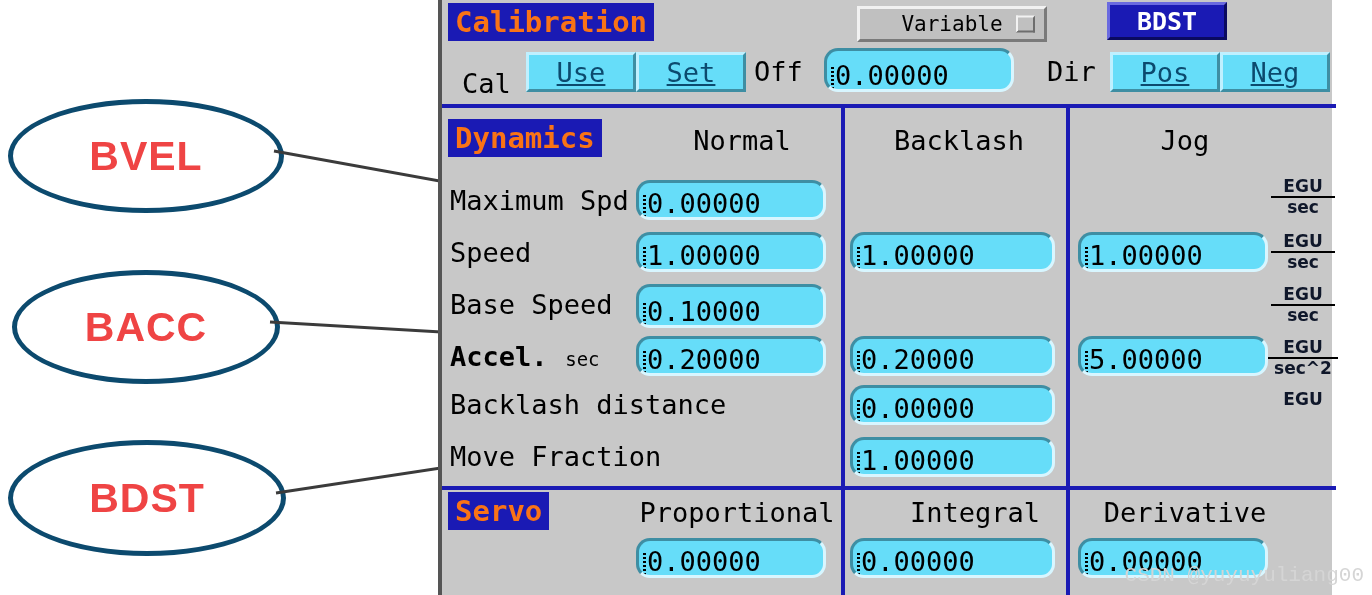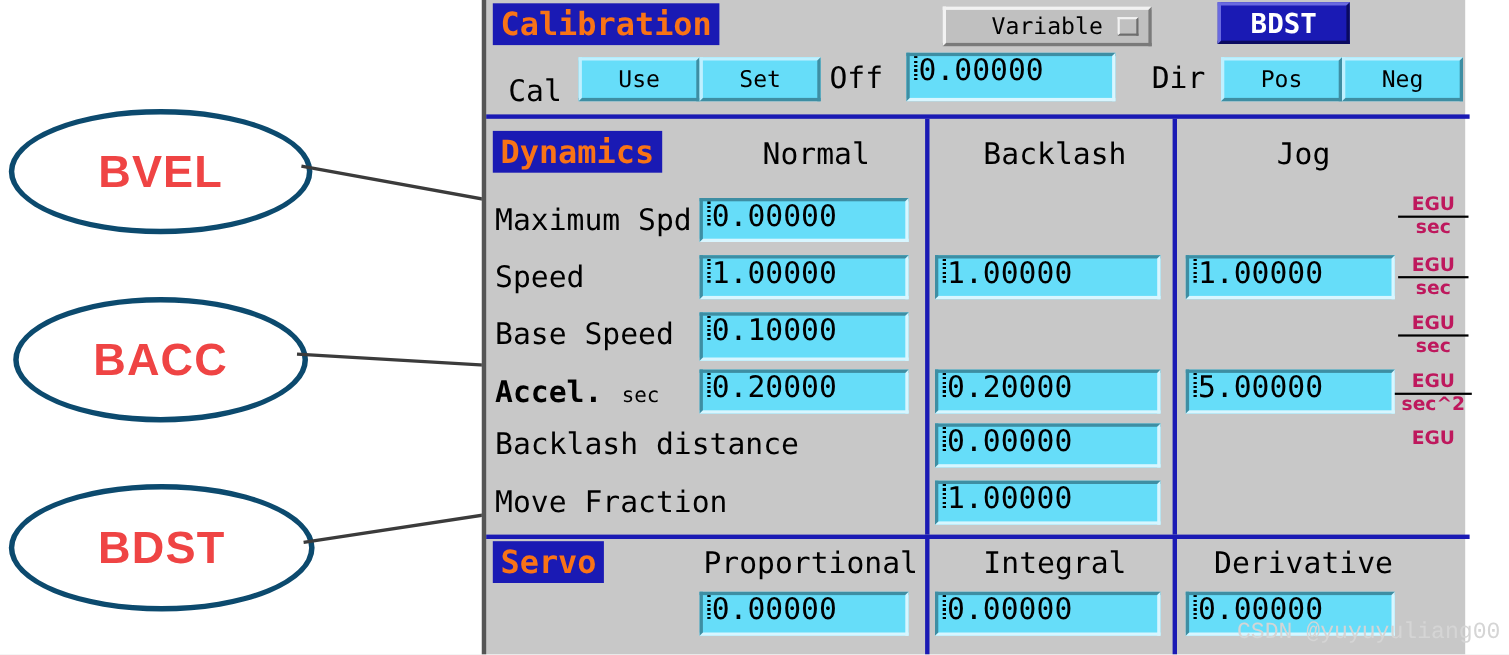--- a/index.html
+++ b/index.html
@@ -89,49 +89,51 @@
     background: #66ddf9;
     border-top: 3px solid #3e8ea3;
     border-left: 3px solid #3e8ea3;
     border-right: 3px solid #d8f6ff;
     border-bottom: 3px solid #d8f6ff;
     box-sizing: border-box;
     color: #000000;
     font-size: 27px;
     line-height: 1;
     display: flex;
-    align-items: flex-start;
+    align-items: flex-end;
     padding-left: 4px;
     white-space: nowrap;
     overflow: hidden;
+    border-radius: 14px;
   }
   .field .caret {
     display: inline-block;
     width: 3px;
     height: 22px;
     margin-right: 1px;
     background: repeating-linear-gradient(to bottom, #000 0 2px, transparent 2px 4px);
     flex: 0 0 auto;
   }
 
   
   .btn {
     position: absolute;
     background: #66ddf9;
     border-top: 3px solid #bff0ff;
     border-left: 3px solid #bff0ff;
     border-right: 3px solid #3e8ea3;
     border-bottom: 3px solid #3e8ea3;
     box-sizing: border-box;
-    color: #000000;
-    font-size: 21px;
+    color: #0c4a6e;
+    font-size: 27px;
     display: flex;
     align-items: center;
     justify-content: center;
     white-space: nowrap;
+    text-decoration: underline;
   }
 
   .menu-btn {
     position: absolute;
     background: #c0c0c0;
     border-top: 3px solid #f2f2f2;
     border-left: 3px solid #f2f2f2;
     border-right: 3px solid #7a7a7a;
     border-bottom: 3px solid #7a7a7a;
     box-sizing: border-box;
@@ -181,21 +183,21 @@
     position: absolute;
     background: #1a1ab4;
     width: 4px;
   }
 
   .egu {
     position: absolute;
     font-family: "DejaVu Sans", sans-serif;
     font-size: 17px;
     font-weight: bold;
-    color: #be185d;
+    color: #0f172a;
     text-align: center;
     line-height: 19px;
     width: 64px;
   }
   .egu .num { display: block; border-bottom: 2px solid #000; }
   .egu .den { display: block; }
   .egu.plain .num { border-bottom: none; }
 
   #watermark {
     position: absolute;
@@ -352,21 +354,21 @@
 
     <div class="hrule" style="left:0px; top:486px; width:894px;"></div>
     <div class="vrule" style="left:399px; top:490px; height:105px;"></div>
     <div class="vrule" style="left:624px; top:490px; height:105px;"></div>
 
     <div style="position:absolute; left:6px; top:492px;">
       <span class="sec-title">Servo</span>
     </div>
 
     <div class="col-head" style="left:192px; top:497px; width:206px;">Proportional</div>
-    <div class="col-head" style="left:412px; top:497px; width:210px;text-align:center;">Integral</div>
+    <div class="col-head" style="left:428px; top:497px; width:210px;text-align:center;">Integral</div>
     <div class="col-head" style="left:638px; top:497px; width:210px;">Derivative</div>
 
     <div class="field" style="left:194px; top:538px; width:190px; height:40px;">
       <span class="caret"></span>
       <span>0.00000</span>
     </div>
     <div class="field" style="left:408px; top:538px; width:205px; height:40px;">
       <span class="caret"></span>
       <span>0.00000</span>
     </div>

